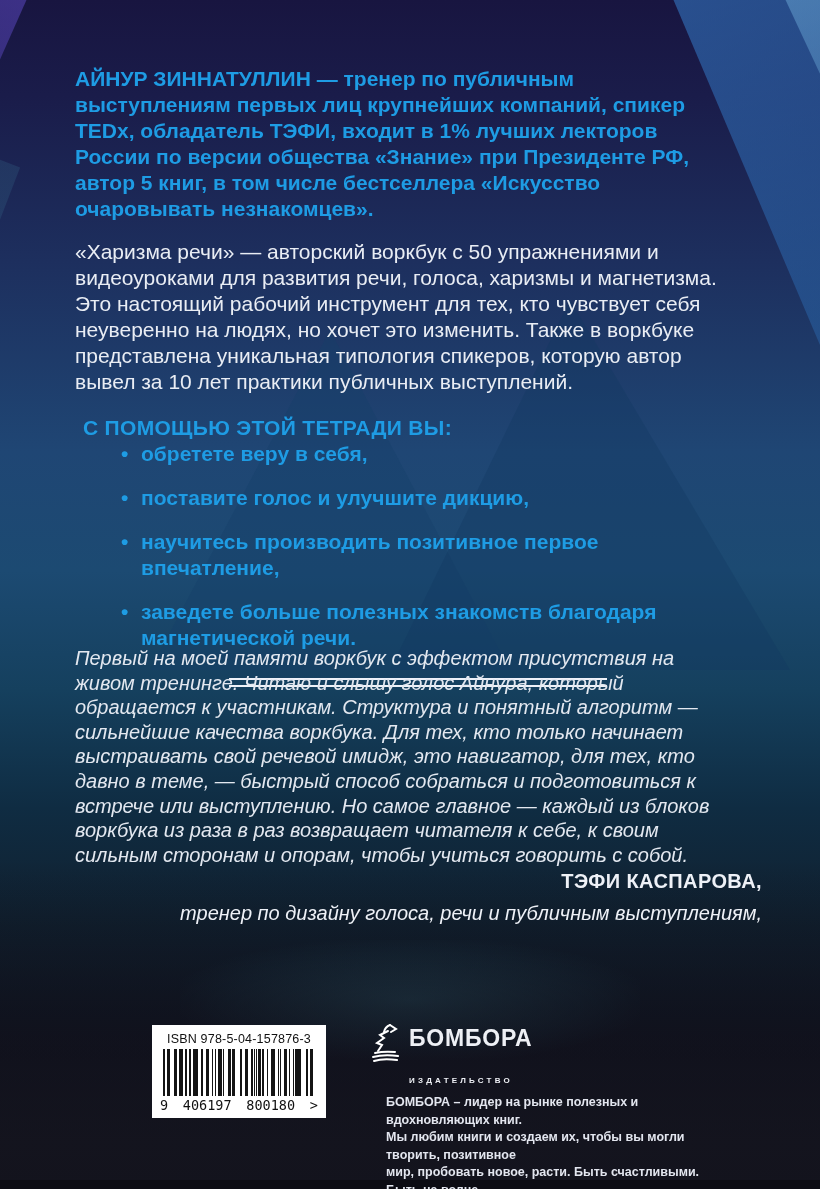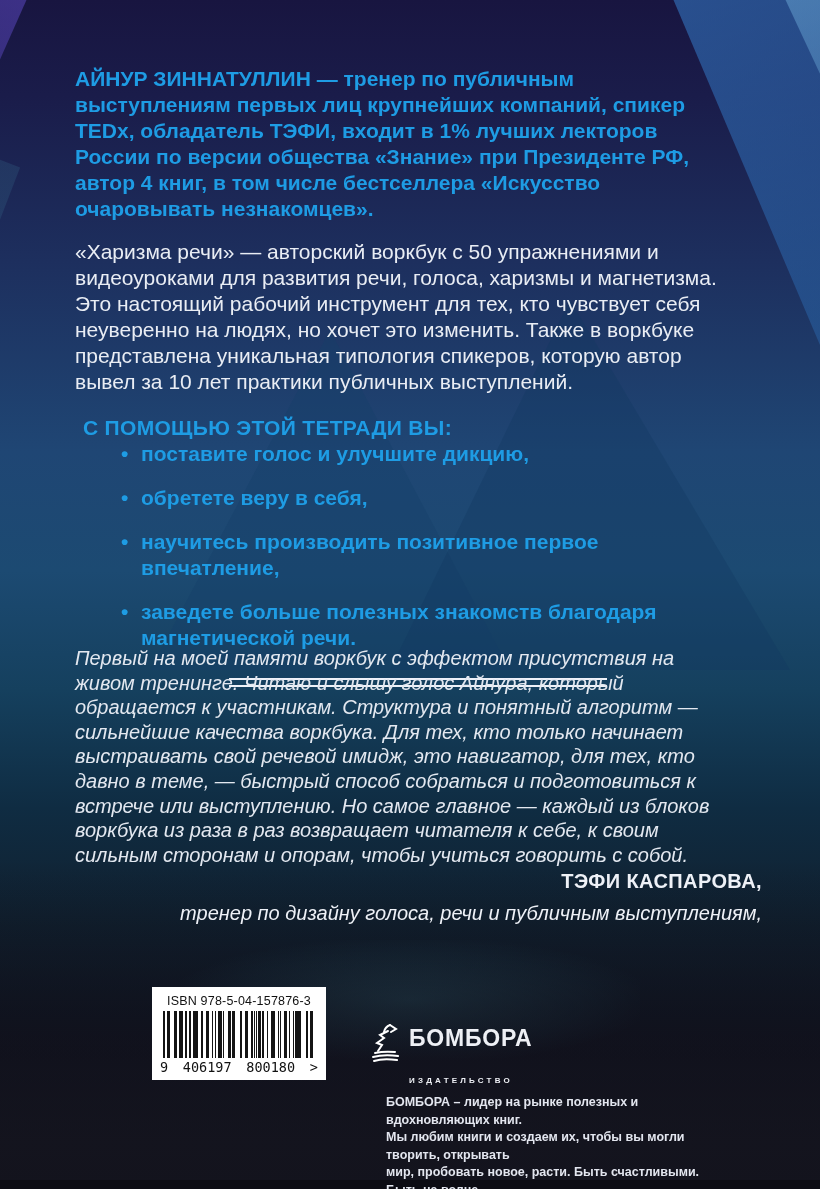--- a/index.html
+++ b/index.html
@@ -51,21 +51,21 @@
   .divider { width:378px; height:9px; margin:27px auto 0;
     border-top:2.5px solid #eef2f8; border-bottom:2.5px solid #eef2f8; }
 
   .testimonial { position:absolute; left:75px; top:646px; width:650px;
     color:#e3e8f0; font-size:20px; line-height:24.6px; font-style:italic; }
   .signature { position:absolute; right:58px; top:870px; width:660px; text-align:right; color:#eef1f7; }
   .sig-name { font-weight:bold; font-size:20px; letter-spacing:.4px; }
   .sig-cred { font-style:italic; font-size:20px; line-height:27px; margin-top:7px; }
 
   
-  .barcode-box { position:absolute; left:152px; top:987px; width:174px; height:93px;
+  .barcode-box { position:absolute; left:152px; top:1025px; width:174px; height:93px;
     background:#fff; z-index:3; padding:7px 9px 4px; display:flex; flex-direction:column; align-items:center; }
   .isbn { color:#111; font-size:12.5px; letter-spacing:.2px; white-space:nowrap; }
   .bars { width:152px; height:47px; margin-top:3px; background-color:#fff;
     background-image:
       repeating-linear-gradient(90deg, #141414 0 2px, transparent 2px 5px, #141414 5px 6px, transparent 6px 11px),
       repeating-linear-gradient(90deg, #141414 0 1px, transparent 1px 4px, #141414 4px 7px, transparent 7px 13px);
   }
   .digits { width:158px; display:flex; justify-content:space-between; align-items:baseline;
     font-family:"DejaVu Sans Mono", monospace; font-size:13.5px; color:#111; margin-top:1px; }
 
@@ -90,26 +90,26 @@
   <div class="beam beam-right-bright"></div>
   <div class="beam beam-right-cyan"></div>
   <div class="beam tri-a"></div>
   <div class="beam tri-b"></div>
   <div class="beam stage-glow"></div>
   <div class="beam floor-shade"></div>
   <div class="beam bottom-strip"></div>
 
   <div class="content">
     <div class="flow">
-      <p class="bio">АЙНУР ЗИННАТУЛЛИН — тренер по публичным выступлениям первых лиц крупнейших компаний, спикер TEDx, обладатель ТЭФИ, входит в 1% лучших лекторов России по версии общества «Знание» при Президенте РФ, автор 4 книг, в том числе бестселлера «Искусство очаровывать незнакомцев».</p>
+      <p class="bio">АЙНУР ЗИННАТУЛЛИН — тренер по публичным выступлениям первых лиц крупнейших компаний, спикер TEDx, обладатель ТЭФИ, входит в 1% лучших лекторов России по версии общества «Знание» при Президенте РФ, автор 5 книг, в том числе бестселлера «Искусство очаровывать незнакомцев».</p>
       <p class="desc">«Харизма речи» — авторский воркбук с 50 упражнениями и видеоуроками для развития речи, голоса, харизмы и магнетизма. Это настоящий рабочий инструмент для тех, кто чувствует себя неуверенно на людях, но хочет это изменить. Также в воркбуке представлена уникальная типология спикеров, которую автор вывел за 10 лет практики публичных выступлений.</p>
       <h2 class="benefits-heading">С ПОМОЩЬЮ ЭТОЙ ТЕТРАДИ ВЫ:</h2>
       <ul class="benefits">
+        <li>обретете веру в себя,</li>
         <li>поставите голос и улучшите дикцию,</li>
-        <li>обретете веру в себя,</li>
         <li>научитесь производить позитивное первое впечатление,</li>
         <li>заведете больше полезных знакомств благодаря магнетической речи.</li>
       </ul>
       <div class="divider"></div>
     </div>
 
     <p class="testimonial">Первый на моей памяти воркбук с эффектом присутствия на живом тренинге. Читаю и слышу голос Айнура, который обращается к участникам. Структура и понятный алгоритм — сильнейшие качества воркбука. Для тех, кто только начинает выстраивать свой речевой имидж, это навигатор, для тех, кто давно в теме, — быстрый способ собраться и подготовиться к встрече или выступлению. Но самое главное — каждый из блоков воркбука из раза в раз возвращает читателя к себе, к своим сильным сторонам и опорам, чтобы учиться говорить с собой.</p>
 
     <div class="signature">
       <div class="sig-name">ТЭФИ КАСПАРОВА,</div>
@@ -141,21 +141,21 @@
             <path d="M20 3 l6 4 l-5 3"></path>
           </svg>
         </span>
         <span class="logo-texts">
           <span class="pub-name">БОМБОРА</span>
           <span class="pub-type">ИЗДАТЕЛЬСТВО</span>
         </span>
       </div>
       <div class="about">
         <div>БОМБОРА – лидер на рынке полезных и вдохновляющих книг.</div>
-        <div>Мы любим книги и создаем их, чтобы вы могли творить, открывать</div>
+        <div>Мы любим книги и создаем их, чтобы вы могли творить, позитивное</div>
         <div>мир, пробовать новое, расти. Быть счастливыми. Быть на волне.</div>
       </div>
       <div class="social-row">
         <span class="social-item">
           <span>
             <svg width="16" height="16" viewBox="0 0 16 16" fill="none" stroke="#fff" stroke-width="1.3">
               <circle cx="8" cy="8" r="6.5"></circle>
               <ellipse cx="8" cy="8" rx="3" ry="6.5"></ellipse>
               <path d="M1.5 8 h13"></path>
             </svg>

